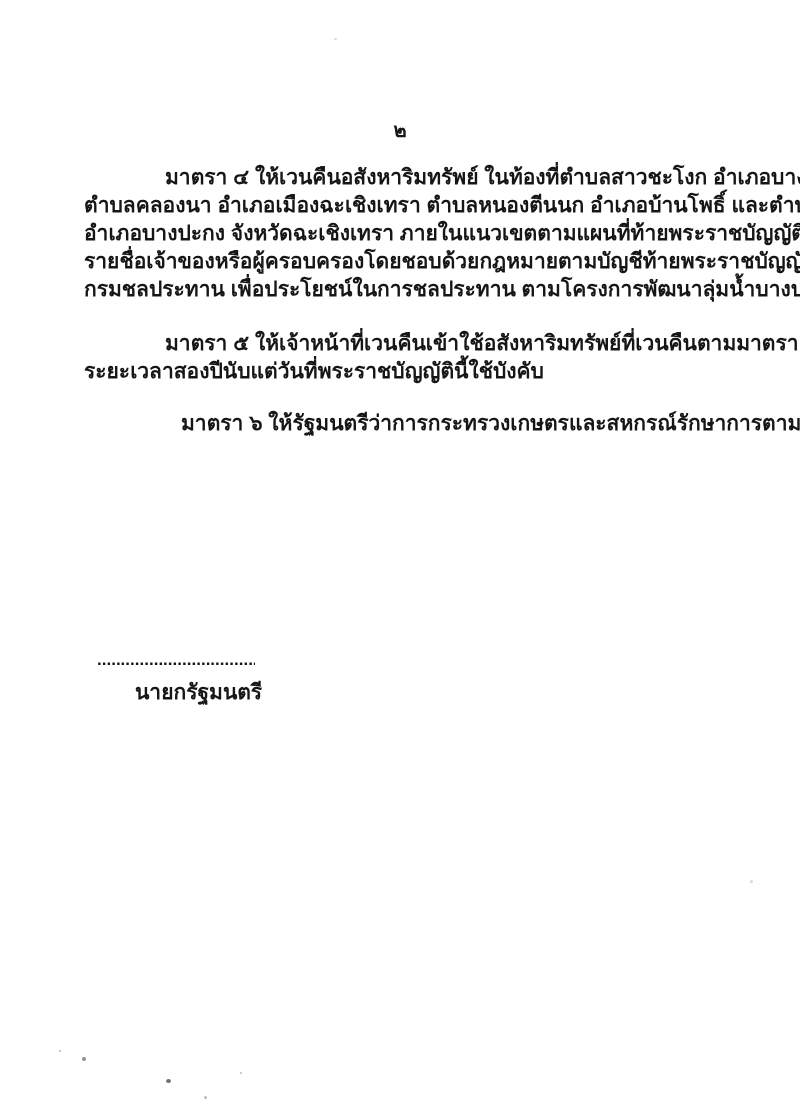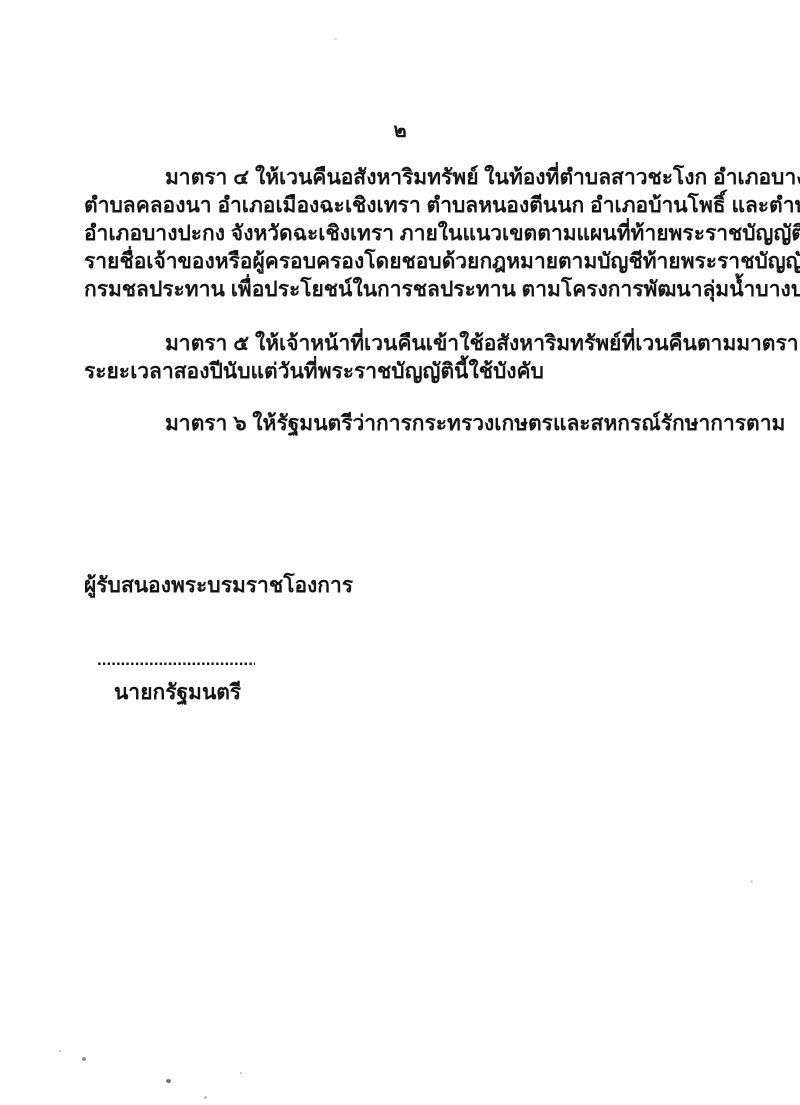--- a/index.html
+++ b/index.html
@@ -36,21 +36,21 @@
   }
   .para .line {
     white-space: nowrap;
     height: 28px;
   }
   .para .line.indent {
     padding-left: 81px;
   }
   .para-1 { top: 163px; }
   .para-2 { top: 329px; }
-  .para-3 { top: 409px; }
+  .para-3 { top: 409px; margin-left: 16px; }
   .countersign-label {
     position: absolute;
     left: 84px;
     top: 571px;
     font-size: 21px;
     font-weight: 600;
     line-height: 28px;
     white-space: nowrap;
   }
   .dotted-line {
@@ -60,21 +60,21 @@
     width: 158px;
     overflow: hidden;
     font-size: 17px;
     font-weight: 700;
     letter-spacing: 0px;
     line-height: 20px;
     white-space: nowrap;
   }
   .signatory-title {
     position: absolute;
-    left: 114px;
+    left: 135px;
     top: 678px;
     font-size: 21px;
     font-weight: 600;
     line-height: 28px;
     white-space: nowrap;
   }
   .speck {
     position: absolute;
     background: #b9b9b9;
     border-radius: 50%;
@@ -105,21 +105,20 @@
 
   <div class="para para-2">
     <div class="line indent">มาตรา ๕  ให้เจ้าหน้าที่เวนคืนเข้าใช้อสังหาริมทรัพย์ที่เวนคืนตามมาตรา ๔ ภายใน</div>
     <div class="line">ระยะเวลาสองปีนับแต่วันที่พระราชบัญญัตินี้ใช้บังคับ</div>
   </div>
 
   <div class="para para-3">
     <div class="line indent">มาตรา ๖  ให้รัฐมนตรีว่าการกระทรวงเกษตรและสหกรณ์รักษาการตาม</div>
   </div>
 
-  <div class="countersign-label">ผู้รับสนองพระบรมราชโองการ</div>
 
   <div class="dotted-line">......................................</div>
 
   <div class="signatory-title">นายกรัฐมนตรี</div>
 
   <div class="speck faint s1"></div>
   <div class="speck faint s2"></div>
   <div class="speck s3"></div>
   <div class="speck s4"></div>
   <div class="speck s5"></div>

